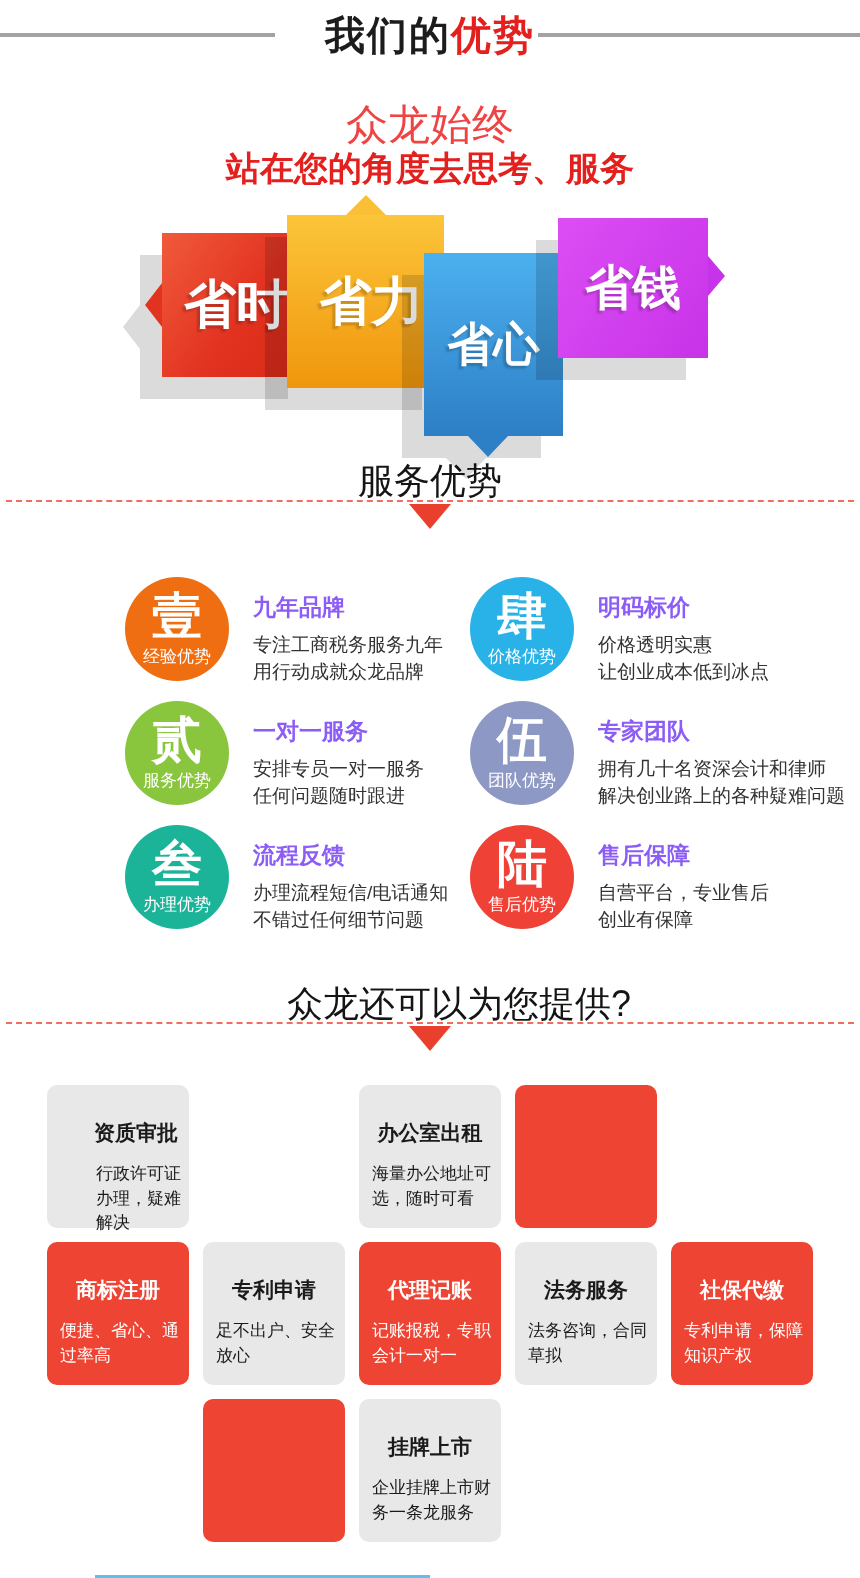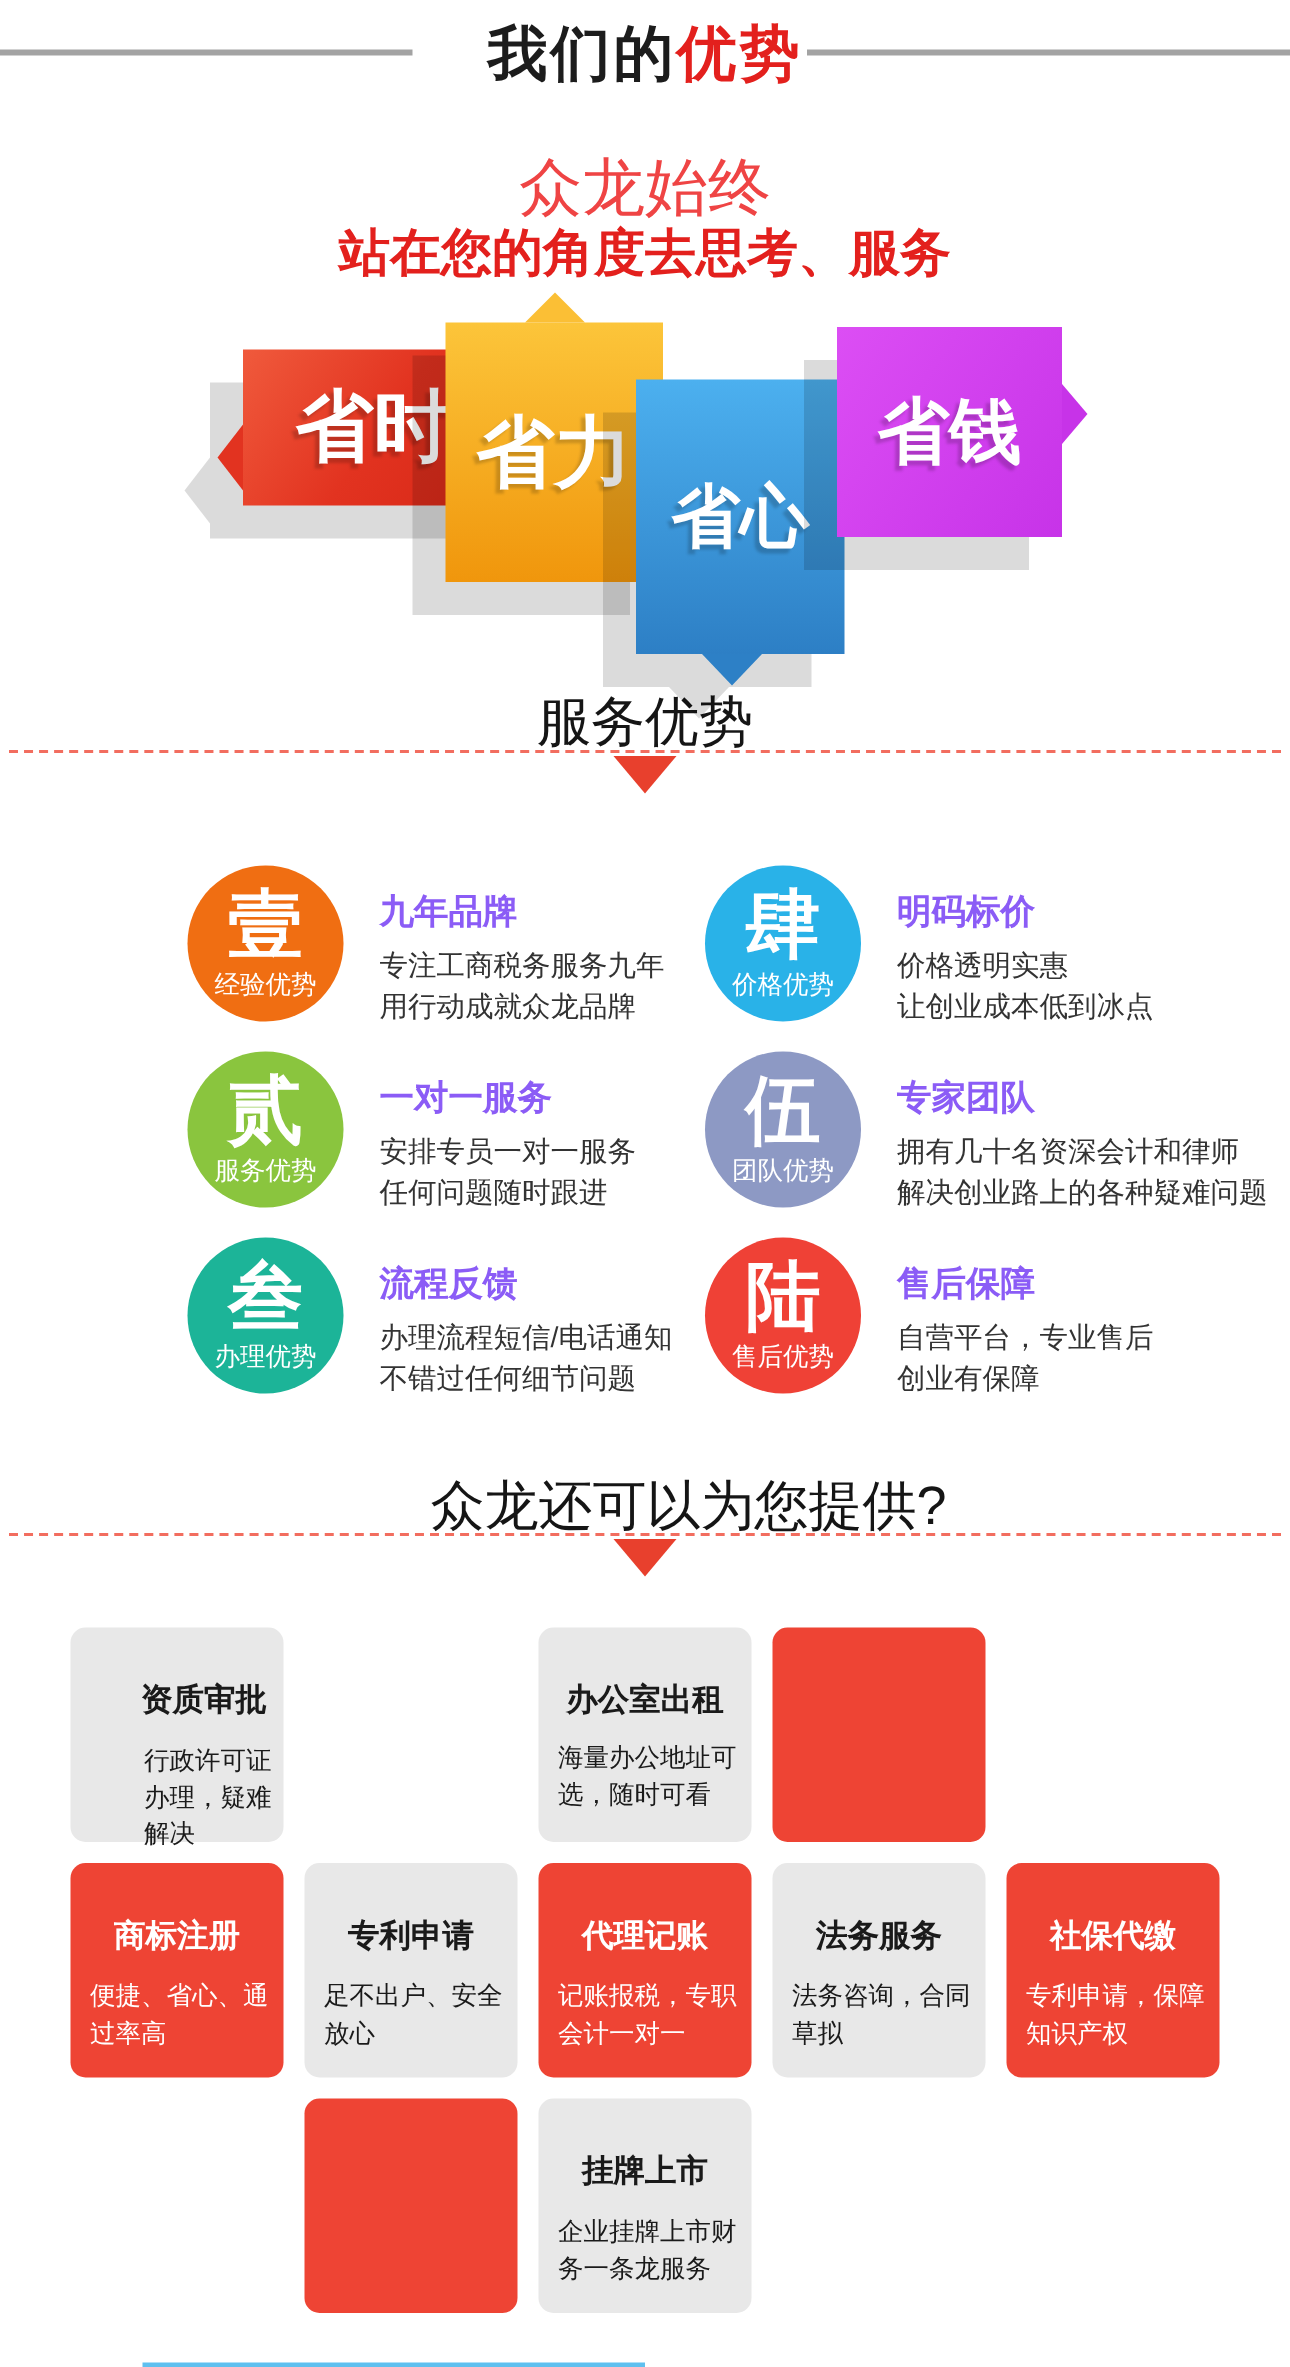--- a/index.html
+++ b/index.html
@@ -18,26 +18,26 @@
   
   .intro-1{position:absolute;top:97px;left:0;width:100%;text-align:center;
     font-size:42px;color:#ef4444;font-weight:500;}
   .intro-2{position:absolute;top:146px;left:0;width:100%;text-align:center;
     font-size:34px;color:#e3201d;font-weight:600;}
   
   .bubble{position:absolute;display:flex;align-items:center;justify-content:center;
     color:#fff;font-weight:bold;filter:drop-shadow(-22px 22px 0 rgba(0,0,0,0.14));
     text-shadow:-3px 3px 2px rgba(0,0,0,0.18);}
   .arrow{position:absolute;width:0;height:0;}
-  .b-red{left:162px;top:233px;width:148px;height:104px;z-index:1;font-size:52px;
-    background:linear-gradient(125deg,#f05a3c 0%,#e23320 55%,#d82817 100%);padding-left:13px;}
+  .b-red{left:162px;top:233px;width:148px;height:144px;z-index:1;font-size:52px;
+    background:linear-gradient(125deg,#f05a3c 0%,#e23320 55%,#d82817 100%);}
   .b-red .arrow{left:-17px;top:50px;border-top:22px solid transparent;
     border-bottom:22px solid transparent;border-right:17px solid #e23320;}
-  .b-orange{left:297px;top:215px;width:145px;height:173px;z-index:2;font-size:52px;
-    background:linear-gradient(180deg,#fcc53a 0%,#f0960c 100%);}
+  .b-orange{left:287px;top:215px;width:145px;height:173px;z-index:2;font-size:52px;
+    background:linear-gradient(180deg,#fcc53a 0%,#f0960c 100%);padding-left:12px;}
   .b-orange .arrow{top:-20px;left:50%;transform:translateX(-50%);
     border-left:20px solid transparent;border-right:20px solid transparent;
     border-bottom:20px solid #fbbf35;}
   .b-blue{left:424px;top:253px;width:139px;height:183px;z-index:3;font-size:46px;
     background:linear-gradient(180deg,#4cb0ef 0%,#2d7fc5 100%);}
   .b-blue .arrow{bottom:-21px;left:46%;transform:translateX(-50%);
     border-left:20px solid transparent;border-right:20px solid transparent;
     border-top:21px solid #2d80c6;}
   .b-purple{left:558px;top:218px;width:150px;height:140px;z-index:4;font-size:48px;
     background:linear-gradient(125deg,#dc4ef4 0%,#c733e8 100%);}
@@ -166,21 +166,21 @@
 
   <div class="sec-title" style="top:980px;padding-left:29px;">众龙还可以为您提供?</div>
   <div class="dash" style="top:1022px;"></div>
   <div class="tri" style="top:1026px;"></div>
 
   <div class="cards">
     <div class="card gray" style="grid-area:1/1;padding-left:36px;">
       <div class="card-title">资质审批</div>
       <div class="card-desc">行政许可证办理，疑难解决</div>
     </div>
-    <div class="card gray" style="grid-area:1/3;font-family:Liberation Mono, monospace;">
+    <div class="card gray" style="grid-area:1/3;">
       <div class="card-title">办公室出租</div>
       <div class="card-desc">海量办公地址可选，随时可看</div>
     </div>
     <div class="card red" style="grid-area:1/4;"></div>
 
     <div class="card red" style="grid-area:2/1;">
       <div class="card-title">商标注册</div>
       <div class="card-desc">便捷、省心、通过率高</div>
     </div>
     <div class="card gray" style="grid-area:2/2;">

